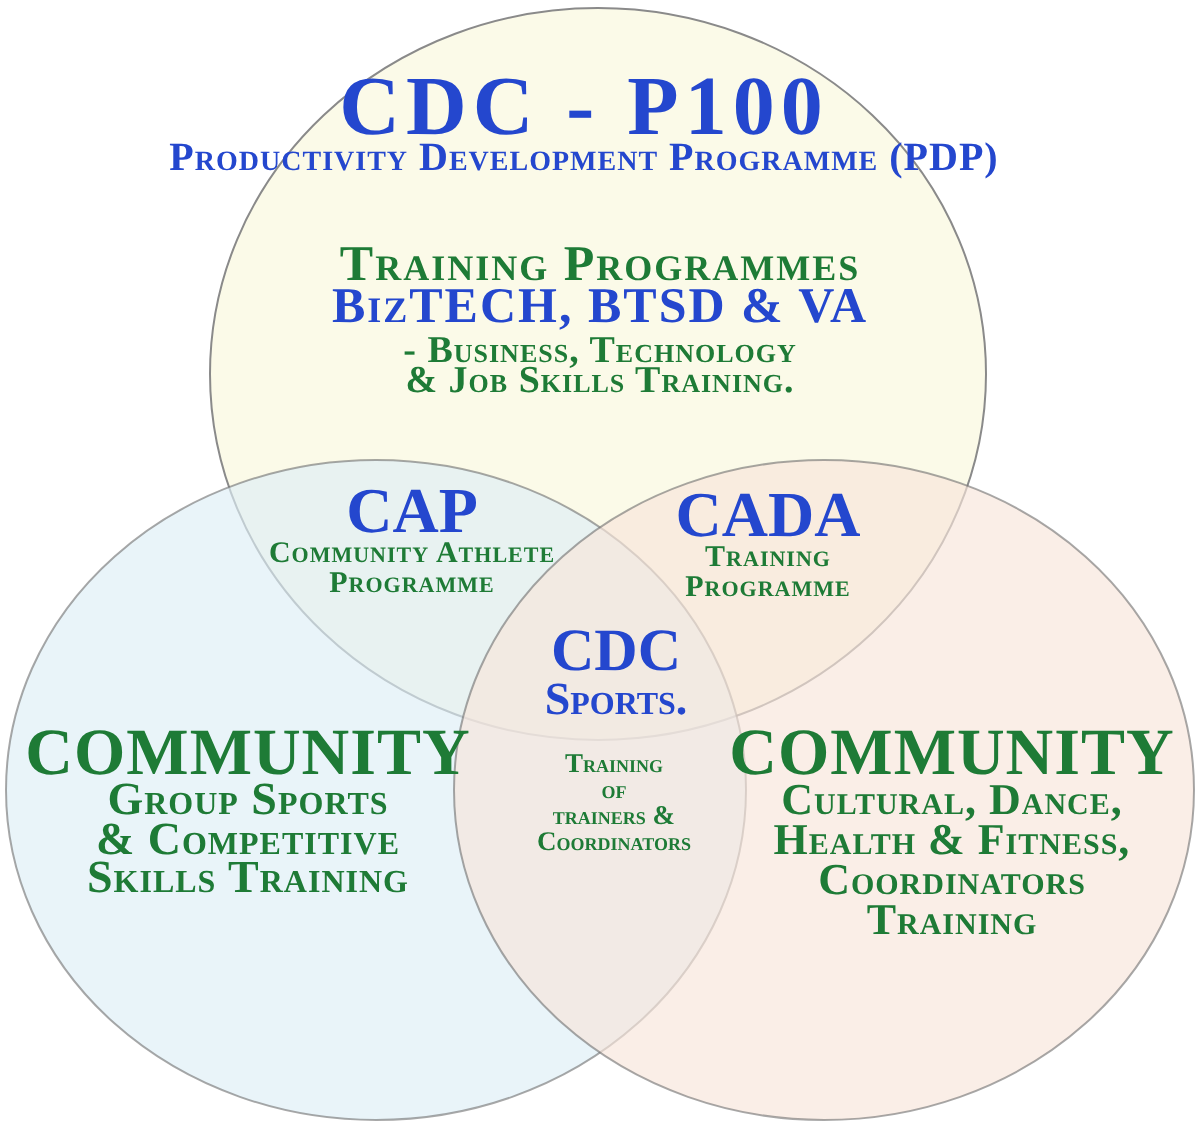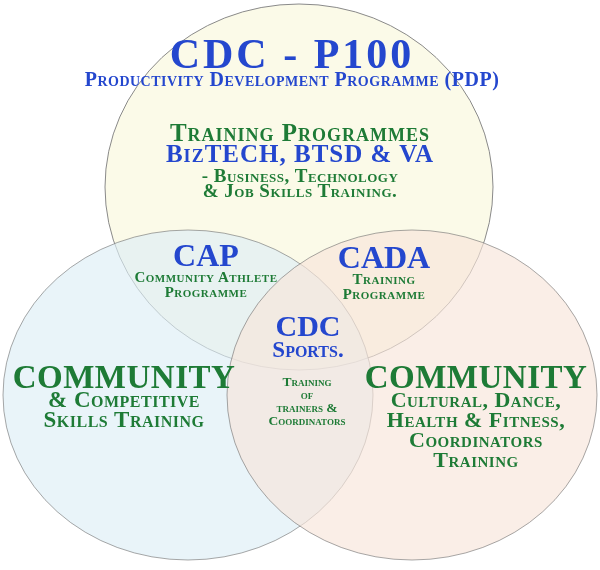--- a/index.html
+++ b/index.html
@@ -81,20 +81,21 @@
 
   <div class="block" style="left:307px;top:375px;">
     <div class="trainers-line sc green">Training</div>
     <div class="trainers-line sc green">of</div>
     <div class="trainers-line sc green">trainers &amp;</div>
     <div class="trainers-line sc green">Coordinators</div>
   </div>
 
   <div class="block" style="left:124px;top:364px;">
     <div class="comm-title green">COMMUNITY</div>
+    <div class="comm-sub-l sc green">Group Sports</div>
     <div class="comm-sub-l sc green">&amp; Competitive</div>
     <div class="comm-sub-l sc green">Skills Training</div>
   </div>
 
   <div class="block" style="left:476px;top:364px;">
     <div class="comm-title green">COMMUNITY</div>
     <div class="comm-sub-r sc green">Cultural, Dance,</div>
     <div class="comm-sub-r sc green">Health &amp; Fitness,</div>
     <div class="comm-sub-r sc green">Coordinators</div>
     <div class="comm-sub-r sc green">Training</div>

